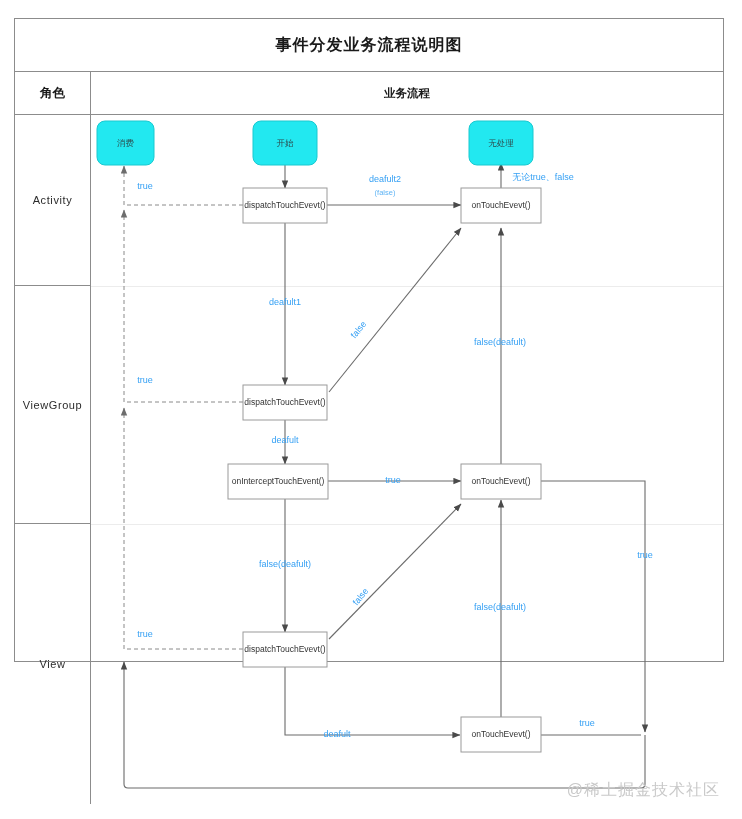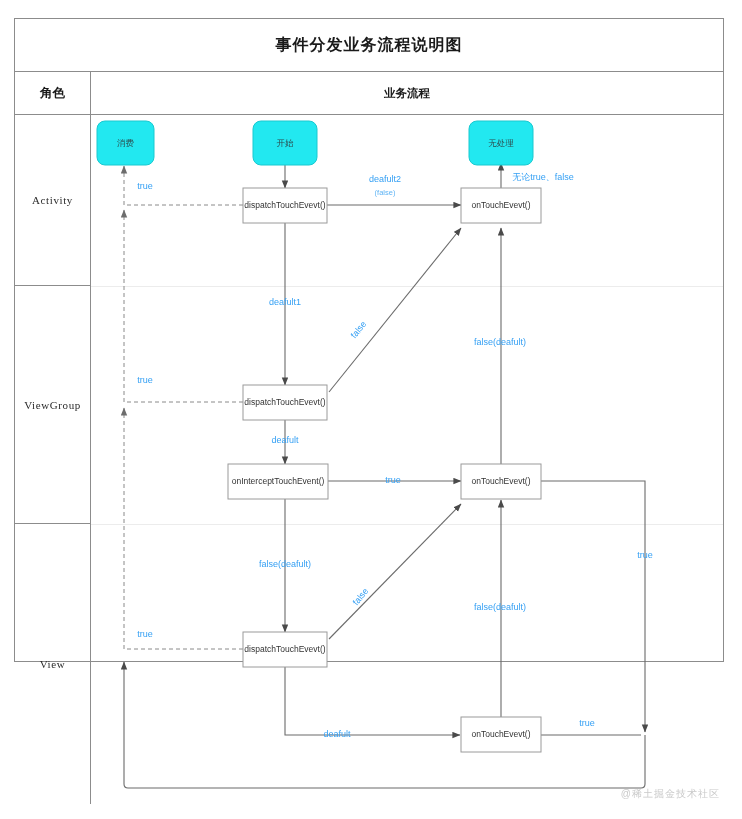--- a/index.html
+++ b/index.html
@@ -1,18 +1,18 @@
 <!DOCTYPE html>
 <html><head>
 <meta charset="utf-8">
 <style>
   html,body{margin:0;padding:0;background:#ffffff;}
   body{font-family:"Liberation Sans","DejaVu Sans",sans-serif;}
   #page{position:relative;width:742px;height:819px;background:#fff;overflow:hidden;}
-  #frame{position:absolute;left:14px;top:18px;width:710px;height:644px;border:1px solid #8c8c8c;box-sizing:border-box;background:#fff;font-family:Liberation Serif, serif;}
+  #frame{position:absolute;left:14px;top:18px;width:710px;height:644px;border:1px solid #8c8c8c;box-sizing:border-box;background:#fff;}
   #title-cell{position:absolute;left:0;top:0;width:708px;height:53px;display:flex;align-items:center;justify-content:center;border-bottom:1px solid #8c8c8c;box-sizing:border-box;}
   #title-text{font-size:16px;font-weight:bold;color:#1a1a1a;letter-spacing:1px;}
   #hdr-role{position:absolute;left:0;top:53px;width:76px;height:43px;display:flex;align-items:center;justify-content:center;border-right:1px solid #8c8c8c;border-bottom:1px solid #8c8c8c;box-sizing:border-box;}
   #hdr-role span{font-size:12.5px;font-weight:bold;color:#1a1a1a;}
   #hdr-flow{position:absolute;left:76px;top:53px;width:632px;height:43px;display:flex;align-items:center;justify-content:center;border-bottom:1px solid #8c8c8c;box-sizing:border-box;}
   #hdr-flow span{font-size:11.5px;font-weight:bold;color:#1a1a1a;}
   .role-cell{position:absolute;left:0;width:76px;display:flex;align-items:center;justify-content:center;border-right:1px solid #8c8c8c;box-sizing:border-box;}
   .role-cell span{font-size:11px;color:#2b2b2b;letter-spacing:.6px;}
   #role-activity{top:96px;height:171px;border-bottom:1px solid #8c8c8c;}
   #role-viewgroup{top:267px;height:238px;border-bottom:1px solid #8c8c8c;}
@@ -22,21 +22,21 @@
   #lane-div-2{top:505px;}
   #flow-svg{position:absolute;left:0;top:0;width:742px;height:819px;pointer-events:none;}
   .node-rect{fill:#ffffff;stroke:#9a9a9a;stroke-width:1;}
   .node-round{fill:#22e8f0;stroke:#18c9d0;stroke-width:1;}
   .node-label{font-family:"Liberation Sans","DejaVu Sans",sans-serif;font-size:8.5px;fill:#333333;text-anchor:middle;dominant-baseline:middle;}
   .node-label-cn{font-family:"Liberation Sans","DejaVu Sans",sans-serif;font-size:8.5px;fill:#2d4a4c;text-anchor:middle;dominant-baseline:middle;}
   .edge{stroke:#6b6b6b;stroke-width:1.1;fill:none;}
   .edge-dash{stroke:#8a8a8a;stroke-width:1;fill:none;stroke-dasharray:4 3;}
   .edge-label{font-family:"Liberation Sans","DejaVu Sans",sans-serif;font-size:9px;fill:#35a0f4;text-anchor:middle;dominant-baseline:middle;}
   .edge-label-sm{font-family:"Liberation Sans","DejaVu Sans",sans-serif;font-size:7.5px;fill:#5fb4f5;text-anchor:middle;dominant-baseline:middle;}
-  #watermark{position:absolute;right:22px;bottom:18px;font-size:10px;color:#c9c9c9;letter-spacing:1px;}
+  #watermark{position:absolute;right:22px;bottom:18px;font-size:16px;color:#c9c9c9;letter-spacing:1px;}
 </style>
 </head>
 <body>
 
 <div id="page">
 
   <div id="frame">
 
     <div id="title-cell">
       <span id="title-text">事件分发业务流程说明图</span>

